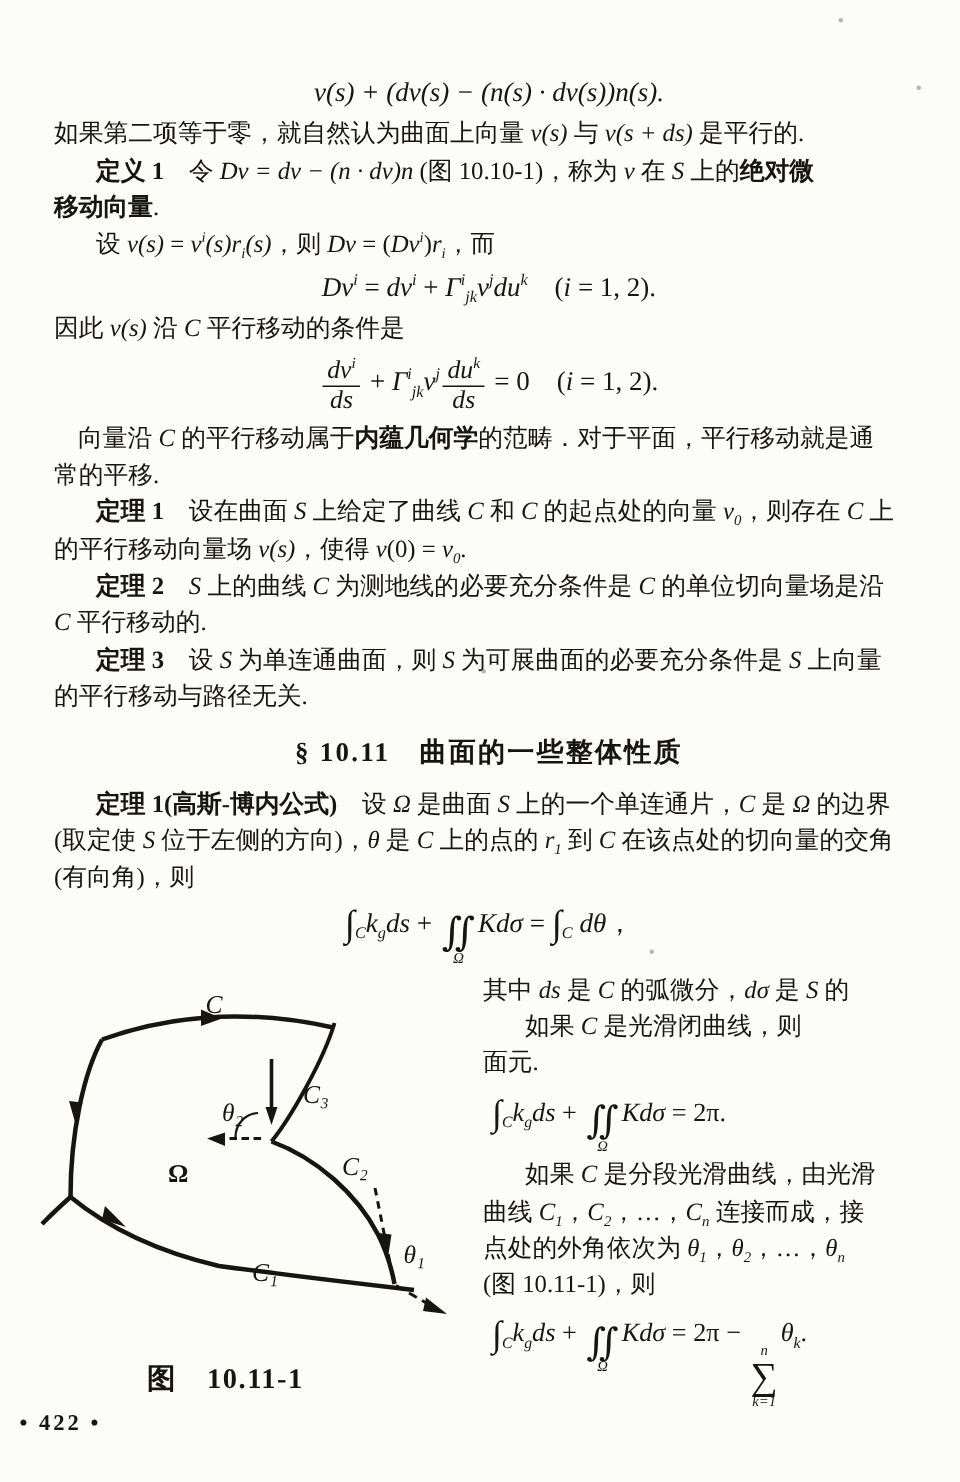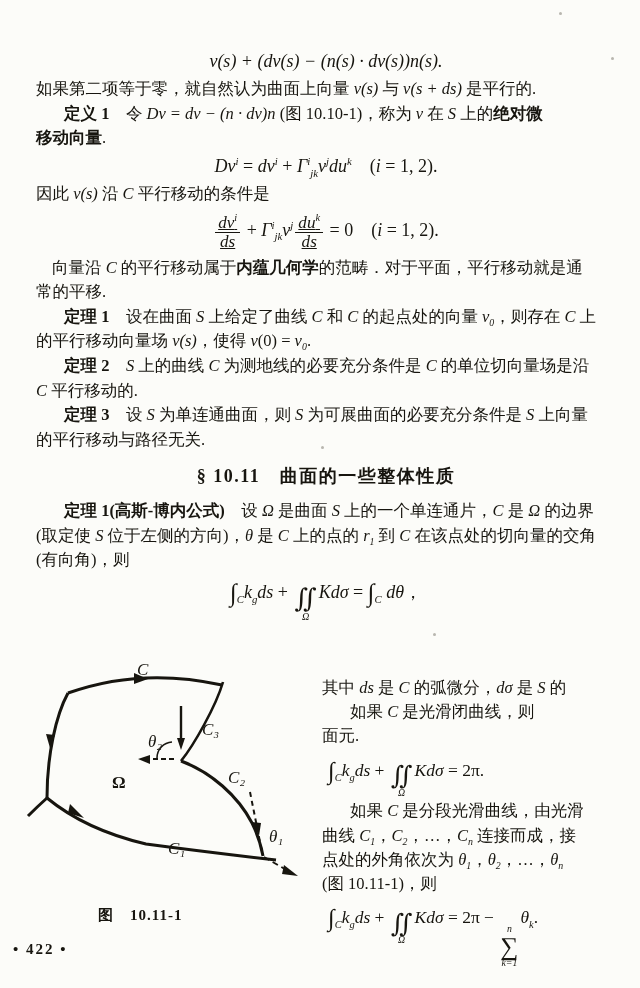--- a/index.html
+++ b/index.html
@@ -12,43 +12,44 @@
   .ln{white-space:nowrap;}
   .ind{text-indent:28px;}
   .ind1{text-indent:16px;}
   .eq{text-align:center;font-size:18px;line-height:1.4;margin:3px 0;white-space:nowrap;}
   .eqfrac{margin:7px 0 4px;}
   .heading{font-size:18px;font-weight:bold;text-align:center;margin:12px 0 10px;letter-spacing:1.5px;}
   .mi{font-style:italic;}
   .mb{font-weight:bold;}
   .mbig{font-size:1.38em;vertical-align:-0.12em;}
   sup,sub{font-size:.6em;font-style:italic;line-height:0;}
-  .frac{display:inline-block;text-align:center;vertical-align:-0.68em;line-height:1.08;margin:0 2px;font-size:.95em;text-decoration:underline;}
+  .frac{display:inline-block;text-align:center;vertical-align:-0.68em;line-height:1.08;margin:0 2px;font-size:.95em;}
   .fn{display:block;border-bottom:1.4px solid #17150f;padding:0 3px;}
   .fd{display:block;padding:0 3px;}
   .ou{display:inline-flex;flex-direction:column;align-items:center;vertical-align:-0.5em;line-height:.9;margin:0 2px;}
   .ou .t{font-size:1.45em;line-height:.95;}
   .ou .o,.ou .u{font-size:.56em;font-style:italic;line-height:1;}
-  .rightcol{position:absolute;left:322px;top:676px;width:316px;font-size:16.5px;line-height:24.2px;}
+  .rightcol{position:absolute;left:322px;top:648px;width:316px;font-size:16.5px;line-height:24.2px;}
   .rightcol .eq{text-align:left;margin:5px 0 2px 6px;font-size:17.5px;}
   .fig{position:absolute;left:26px;top:640px;}
   .flab{font-size:17px;font-style:italic;fill:#17150f;font-family:"Liberation Serif","DejaVu Serif",serif;}
   .flab-b{font-size:17px;font-weight:bold;fill:#17150f;font-style:normal;}
-  .caption{position:absolute;left:98px;top:906px;font-size:15px;font-weight:bold;letter-spacing:1px;}
+  .caption{position:absolute;left:98px;top:906px;font-size:19px;font-weight:bold;letter-spacing:1px;}
   .pageno{position:absolute;left:13px;top:941px;font-size:15px;font-weight:bold;letter-spacing:2px;}
   .speck{position:absolute;width:3px;height:3px;border-radius:50%;background:#8a877e;opacity:.6;}
 </style>
 </head>
 <body>
 
 <div class="flow">
   <div class="eq"><span class="mi">v(s) + (dv(s) − (n(s) · dv(s))n(s).</span></div>
   <div class="ln"><span>如果第二项等于零，就自然认为曲面上向量 </span><span class="mi">v(s)</span><span> 与 </span><span class="mi">v(s + ds)</span><span> 是平行的.</span></div>
   <div class="ln ind"><span class="mb">定义 1</span><span>　令 </span><span class="mi">Dv = dv − (n · dv)n</span><span> (图 10.10-1)，称为 </span><span class="mi">v</span><span> 在 </span><span class="mi">S</span><span> 上的</span><span class="mb">绝对微</span></div>
   <div class="ln"><span class="mb">移动向量</span><span>.</span></div>
+  <div class="ln ind"><span>设 </span><span class="mi">v(s)</span><span> = </span><span class="mi">v</span><sup>i</sup><span class="mi">(s)r</span><sub>i</sub><span class="mi">(s)</span><span>，则 </span><span class="mi">Dv</span><span> = (</span><span class="mi">Dv</span><sup>i</sup><span>)</span><span class="mi">r</span><sub>i</sub><span>，而</span></div>
   <div class="eq"><span class="mi">Dv</span><sup>i</sup><span> = </span><span class="mi">dv</span><sup>i</sup><span> + </span><span class="mi">Γ</span><sup>i</sup><sub>jk</sub><span class="mi">v</span><sup>j</sup><span class="mi">du</span><sup>k</sup><span>　(</span><span class="mi">i</span><span> = 1, 2).</span></div>
   <div class="ln"><span>因此 </span><span class="mi">v(s)</span><span> 沿 </span><span class="mi">C</span><span> 平行移动的条件是</span></div>
   <div class="eq eqfrac"><span class="frac"><span class="fn"><span class="mi">dv</span><sup>i</sup></span><span class="fd"><span class="mi">ds</span></span></span><span> + </span><span class="mi">Γ</span><sup>i</sup><sub>jk</sub><span class="mi">v</span><sup>j</sup><span class="frac"><span class="fn"><span class="mi">du</span><sup>k</sup></span><span class="fd"><span class="mi">ds</span></span></span><span> = 0　(</span><span class="mi">i</span><span> = 1, 2).</span></div>
   <div class="ln ind1"><span>向量沿 </span><span class="mi">C</span><span> 的平行移动属于</span><span class="mb">内蕴几何学</span><span>的范畴．对于平面，平行移动就是通</span></div>
   <div class="ln"><span>常的平移.</span></div>
   <div class="ln ind"><span class="mb">定理 1</span><span>　设在曲面 </span><span class="mi">S</span><span> 上给定了曲线 </span><span class="mi">C</span><span> 和 </span><span class="mi">C</span><span> 的起点处的向量 </span><span class="mi">v</span><sub>0</sub><span>，则存在 </span><span class="mi">C</span><span> 上</span></div>
   <div class="ln"><span>的平行移动向量场 </span><span class="mi">v(s)</span><span>，使得 </span><span class="mi">v</span><span>(0) = </span><span class="mi">v</span><sub>0</sub><span>.</span></div>
   <div class="ln ind"><span class="mb">定理 2</span><span>　</span><span class="mi">S</span><span> 上的曲线 </span><span class="mi">C</span><span> 为测地线的必要充分条件是 </span><span class="mi">C</span><span> 的单位切向量场是沿</span></div>
   <div class="ln"><span class="mi">C</span><span> 平行移动的.</span></div>
   <div class="ln ind"><span class="mb">定理 3</span><span>　设 </span><span class="mi">S</span><span> 为单连通曲面，则 </span><span class="mi">S</span><span> 为可展曲面的必要充分条件是 </span><span class="mi">S</span><span> 上向量</span></div>

